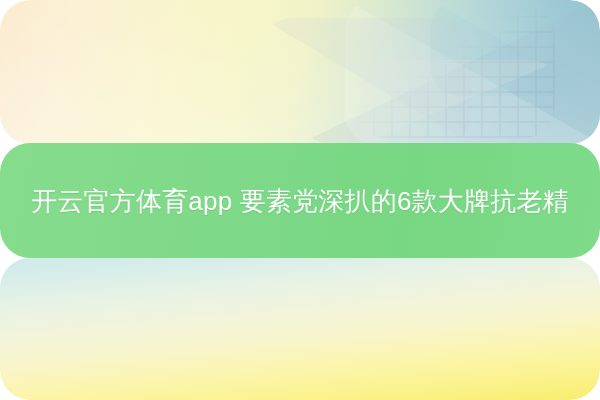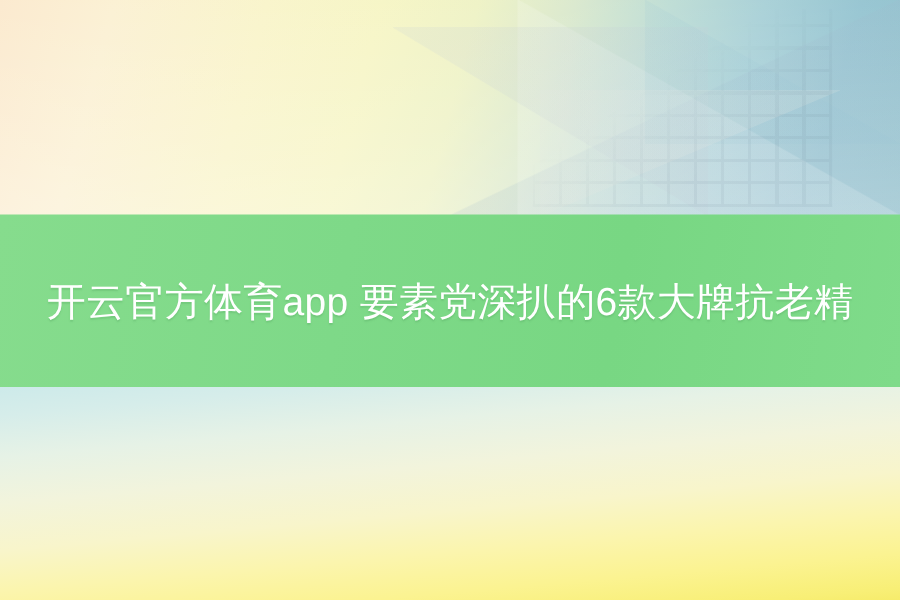--- a/index.html
+++ b/index.html
@@ -1,15 +1,15 @@
 <!DOCTYPE html>
 <html><head>
 <meta charset="utf-8">
 <style>
-  * { margin:0; padding:0; box-sizing:border-box; }
+  * { margin:0; padding:0; box-sizing:border-box;border-radius:30px; }
   html, body {
     width:600px; height:400px;
     font-family:"Liberation Sans", "DejaVu Sans", sans-serif;
     overflow:hidden; background:#ffffff;
   }
 
   #banner-image {
     position:relative;
     width:600px; height:400px;
     overflow:hidden;

